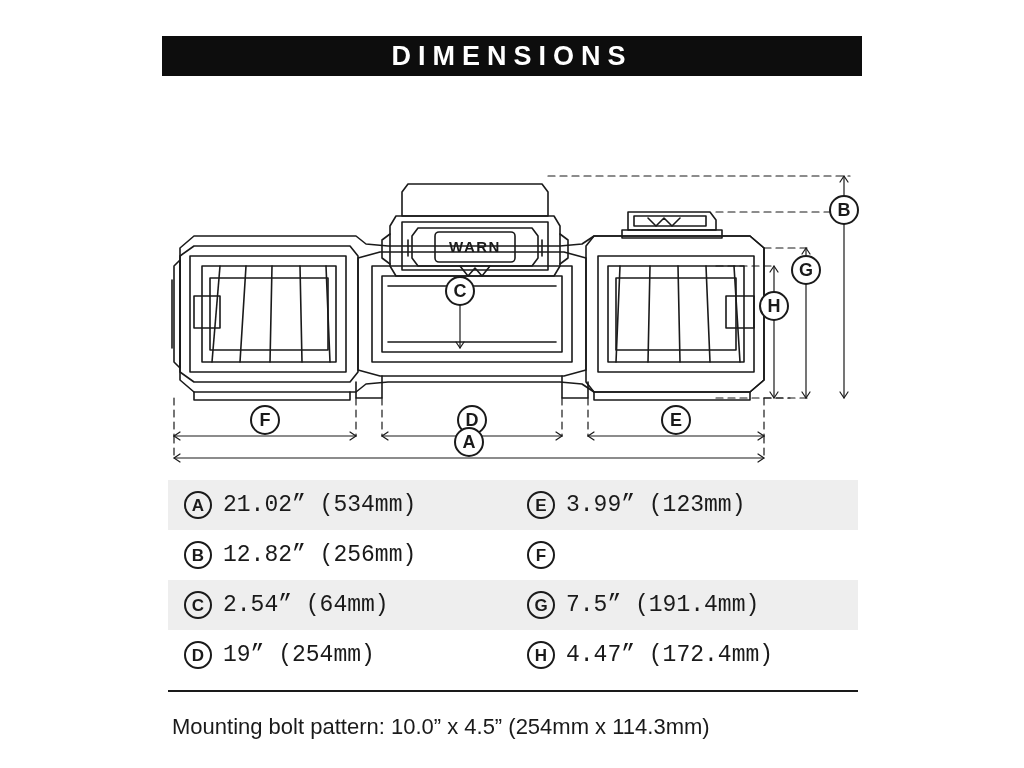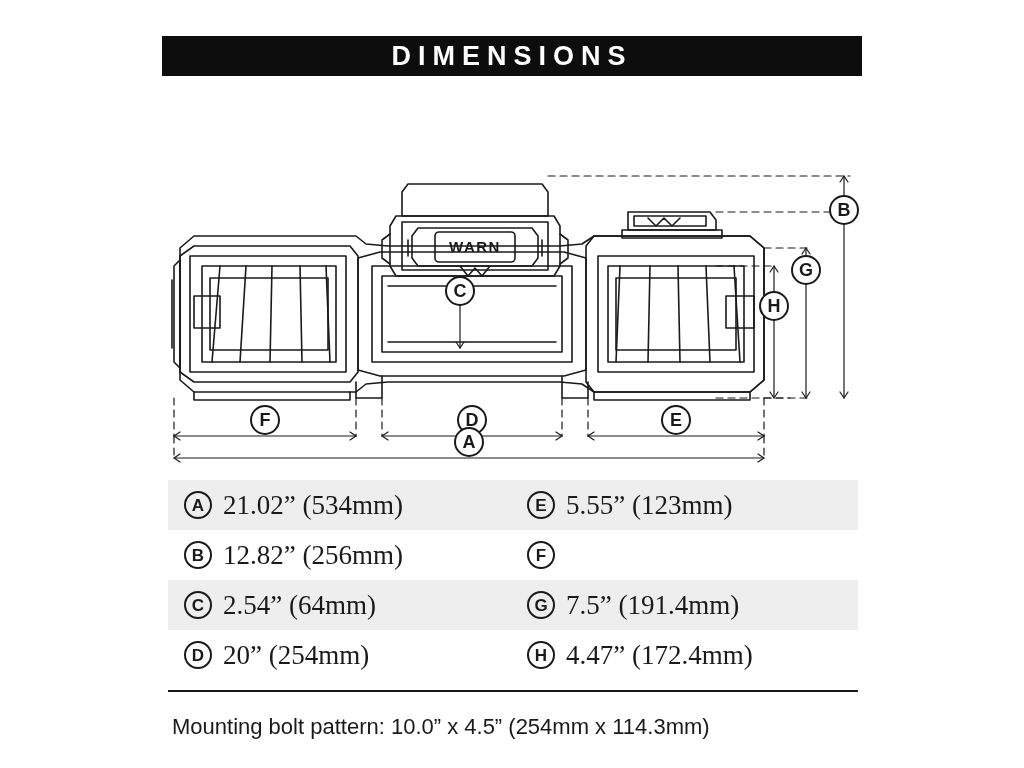--- a/index.html
+++ b/index.html
@@ -83,22 +83,22 @@
     align-items: center;
     justify-content: center;
     font-size: 17px;
     font-weight: bold;
     margin-right: 11px;
     flex: 0 0 auto;
     line-height: 1;
     box-sizing: border-box;
   }
   .dim-value {
-    font-size: 27px;
-    font-family: Liberation Serif, serif;
+    font-size: 23px;
+    font-family: Liberation Mono, monospace;
     color: #1a1a1a;
     white-space: nowrap;
   }
 
   .footer-rule {
     position: absolute;
     left: 168px;
     top: 690px;
     width: 690px;
     height: 2px;
@@ -281,21 +281,21 @@
 
   <div class="dim-table">
 
     <div class="dim-row shaded">
       <div class="dim-cell left">
         <span class="badge">A</span>
         <span class="dim-value">21.02” (534mm)</span>
       </div>
       <div class="dim-cell right">
         <span class="badge">E</span>
-        <span class="dim-value">5.55” (123mm)</span>
+        <span class="dim-value">3.99” (123mm)</span>
       </div>
     </div>
 
     <div class="dim-row">
       <div class="dim-cell left">
         <span class="badge">B</span>
         <span class="dim-value">12.82” (256mm)</span>
       </div>
       <div class="dim-cell right">
         <span class="badge">F</span>
@@ -309,21 +309,21 @@
       </div>
       <div class="dim-cell right">
         <span class="badge">G</span>
         <span class="dim-value">7.5” (191.4mm)</span>
       </div>
     </div>
 
     <div class="dim-row">
       <div class="dim-cell left">
         <span class="badge">D</span>
-        <span class="dim-value">20” (254mm)</span>
+        <span class="dim-value">19” (254mm)</span>
       </div>
       <div class="dim-cell right">
         <span class="badge">H</span>
         <span class="dim-value">4.47” (172.4mm)</span>
       </div>
     </div>
   </div>
 
   <div class="footer-rule"></div>
   <div class="footer-note">Mounting bolt pattern: 10.0” x 4.5” (254mm x 114.3mm)</div>

